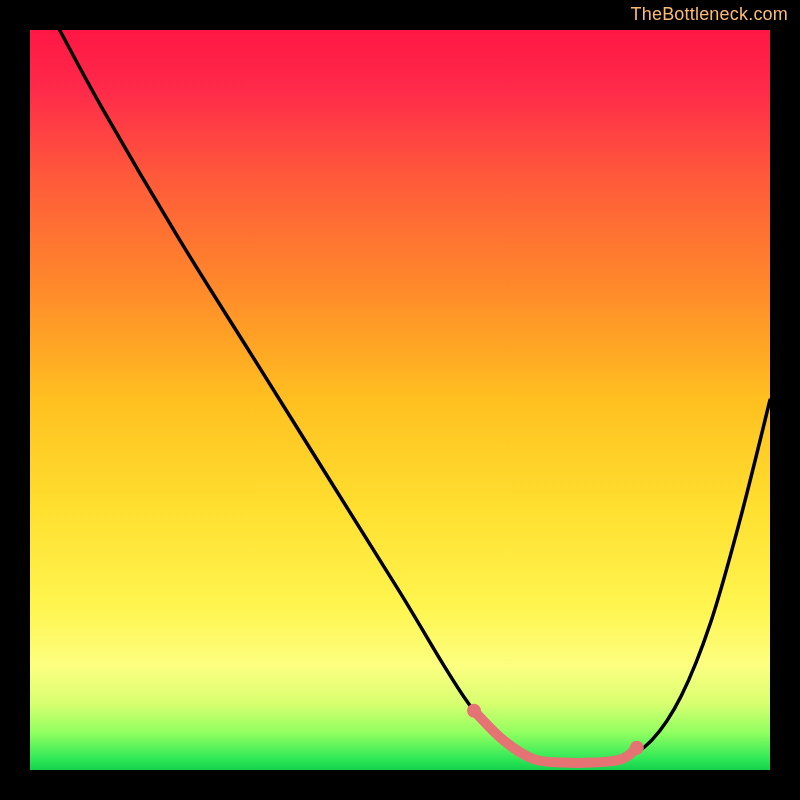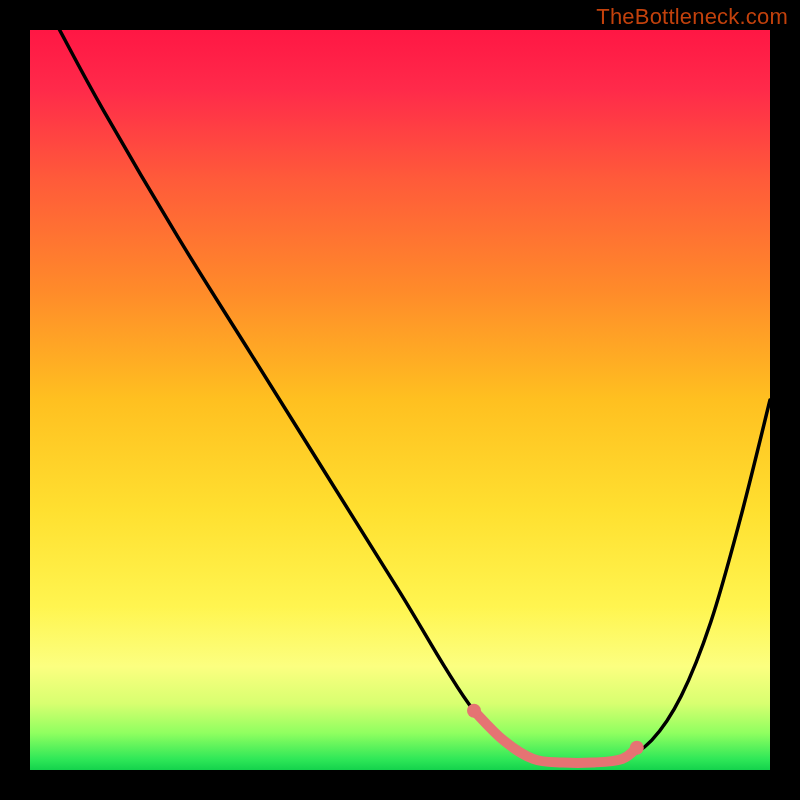--- a/index.html
+++ b/index.html
@@ -8,22 +8,22 @@
     width: 800px;
     height: 800px;
     background: #000;
     position: relative;
     font-family: Arial, sans-serif;
   }
   .watermark {
     position: absolute;
     top: 4px;
     right: 12px;
-    color: #c2410c;
-    font-size: 22px;
+    color: #fdba74;
+    font-size: 18px;
     font-weight: 500;
     z-index: 10;
     letter-spacing: 0.2px;
   }
   .plot-area {
     position: absolute;
     left: 30px;
     top: 30px;
     width: 740px;
     height: 740px;

